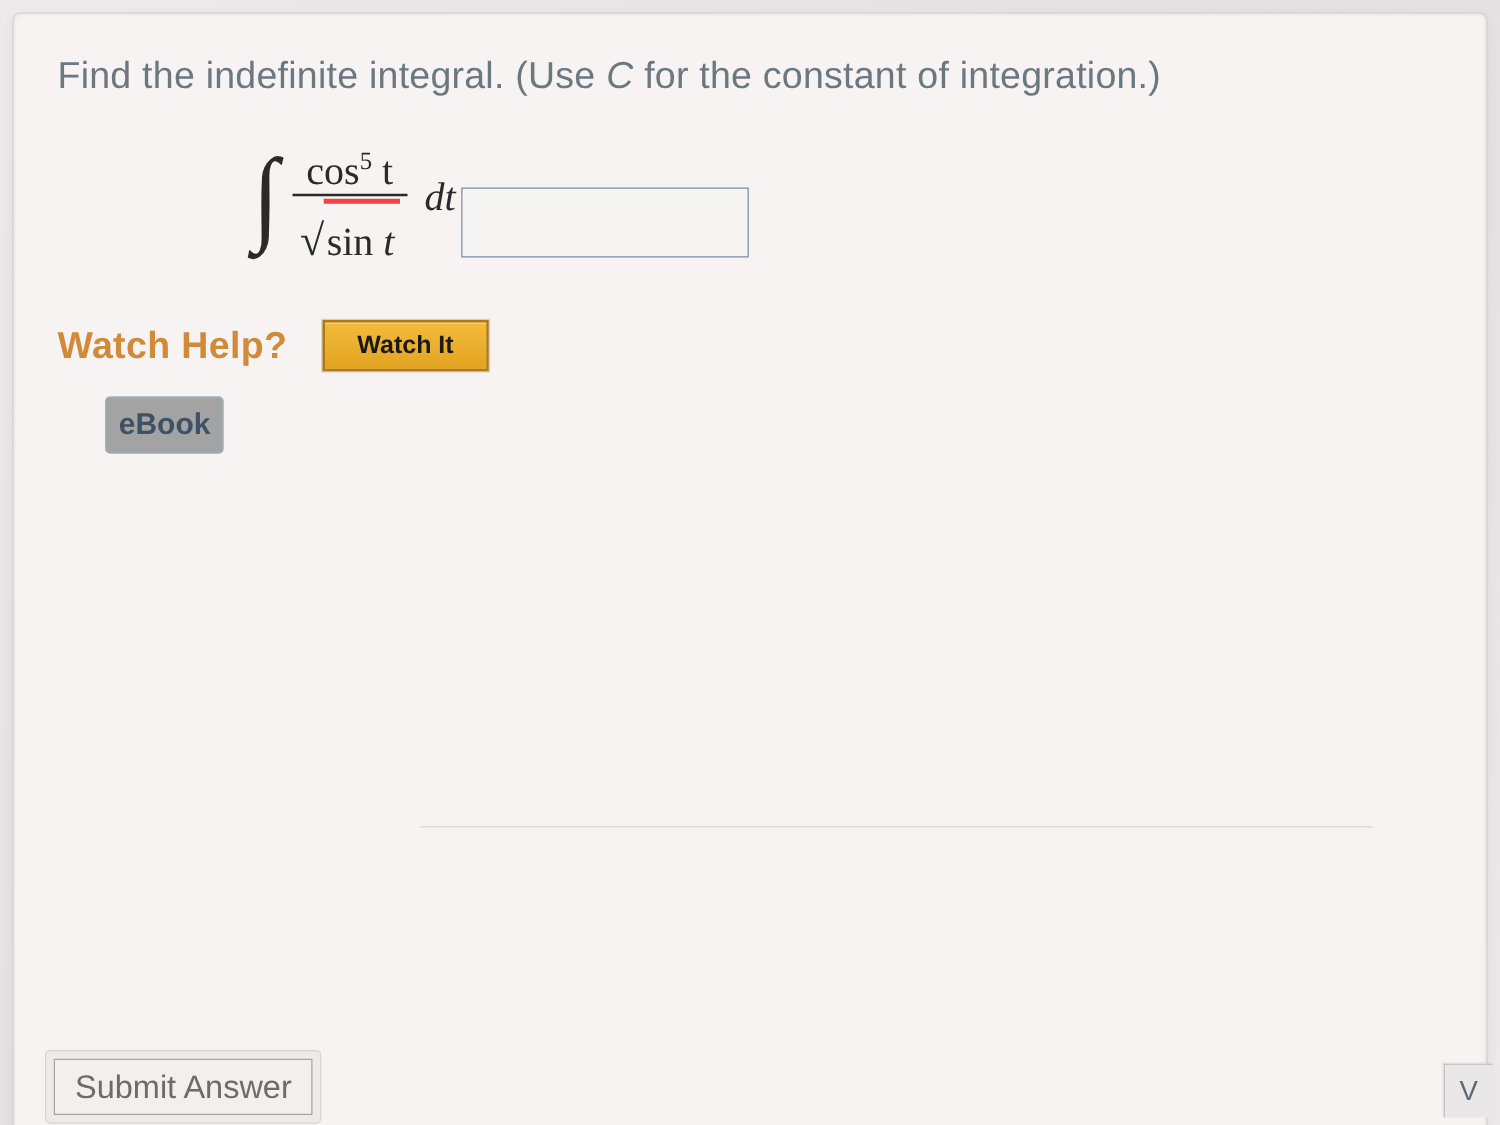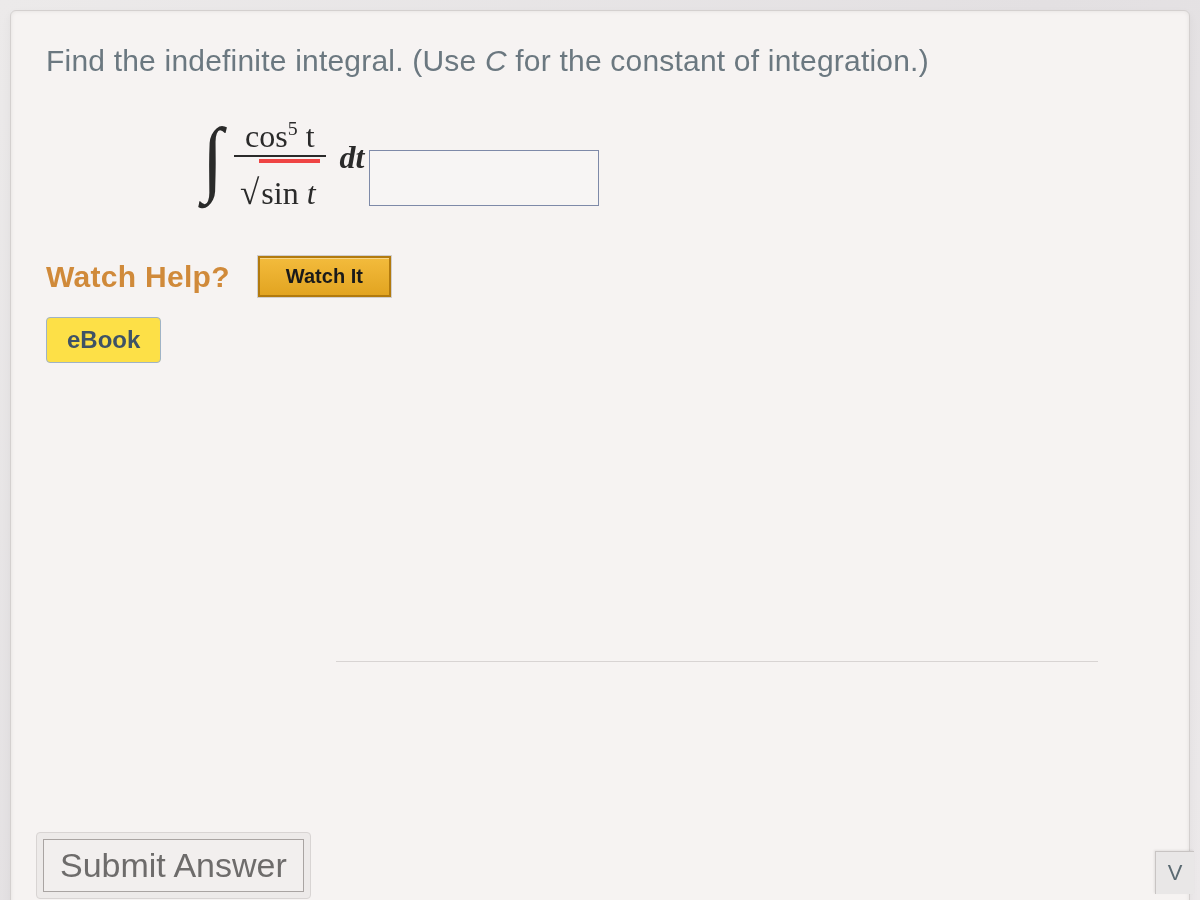--- a/index.html
+++ b/index.html
@@ -84,21 +84,20 @@
     margin-right: -2px;
   }
   .sqrt .radicand {
     border-top: 4px solid #ef4444;
     padding: 14px 4px 0 2px;
     margin-left: 2px;
   }
   .differential {
     font-style: italic;
     margin-left: 4px;
-    font-weight: bold;
   }
 
   
   .answer-box {
     width: 230px;
     height: 56px;
     border: 1.5px solid #7e8aa8;
     background: #f7f5f4;
     margin: 0 0 50px 0;
     box-sizing: border-box;
@@ -127,29 +126,30 @@
     font-weight: 600;
     color: #1a1a1a;
     background: linear-gradient(#f3bb3c, #e2a421);
     border: 2px solid #b27a0e;
     box-shadow: 0 0 0 1px rgba(0,0,0,0.15), inset 0 1px 0 rgba(255,255,255,0.4);
     cursor: pointer;
   }
 
   .ebook-btn {
     display: inline-block;
-    padding: 8px 20px;
+    padding: 8px 10px;
     font-size: 24px;
     font-weight: 600;
     color: #3e5266;
-    background: #fde047;
+    background: #a3a3a3;
     border: 1px solid #9fb3c6;
     border-radius: 4px;
     cursor: pointer;
     margin-top: 6px;
+    margin-left: 38px;
   }
 
   .divider-area {
     position: absolute;
     left: 25px;
     right: -1px;
     top: 620px;
     height: 110px;
   }
   .divider-hline {
@@ -162,21 +162,21 @@
   .submit-wrap {
     position: absolute;
     left: 25px;
     bottom: 22px;
     padding: 6px;
     background: rgba(210,206,206,0.25);
     border: 1px solid #d8d4d3;
     border-radius: 4px;
   }
   .submit-btn {
-    font-size: 34px;
+    font-size: 26px;
     color: #6e6c6b;
     background: #f2efee;
     border: 1.5px solid #a9a4a2;
     padding: 6px 16px;
     cursor: pointer;
     font-family: Verdana, Arial, sans-serif;
     text-align: center;
   }
 
   .corner {

